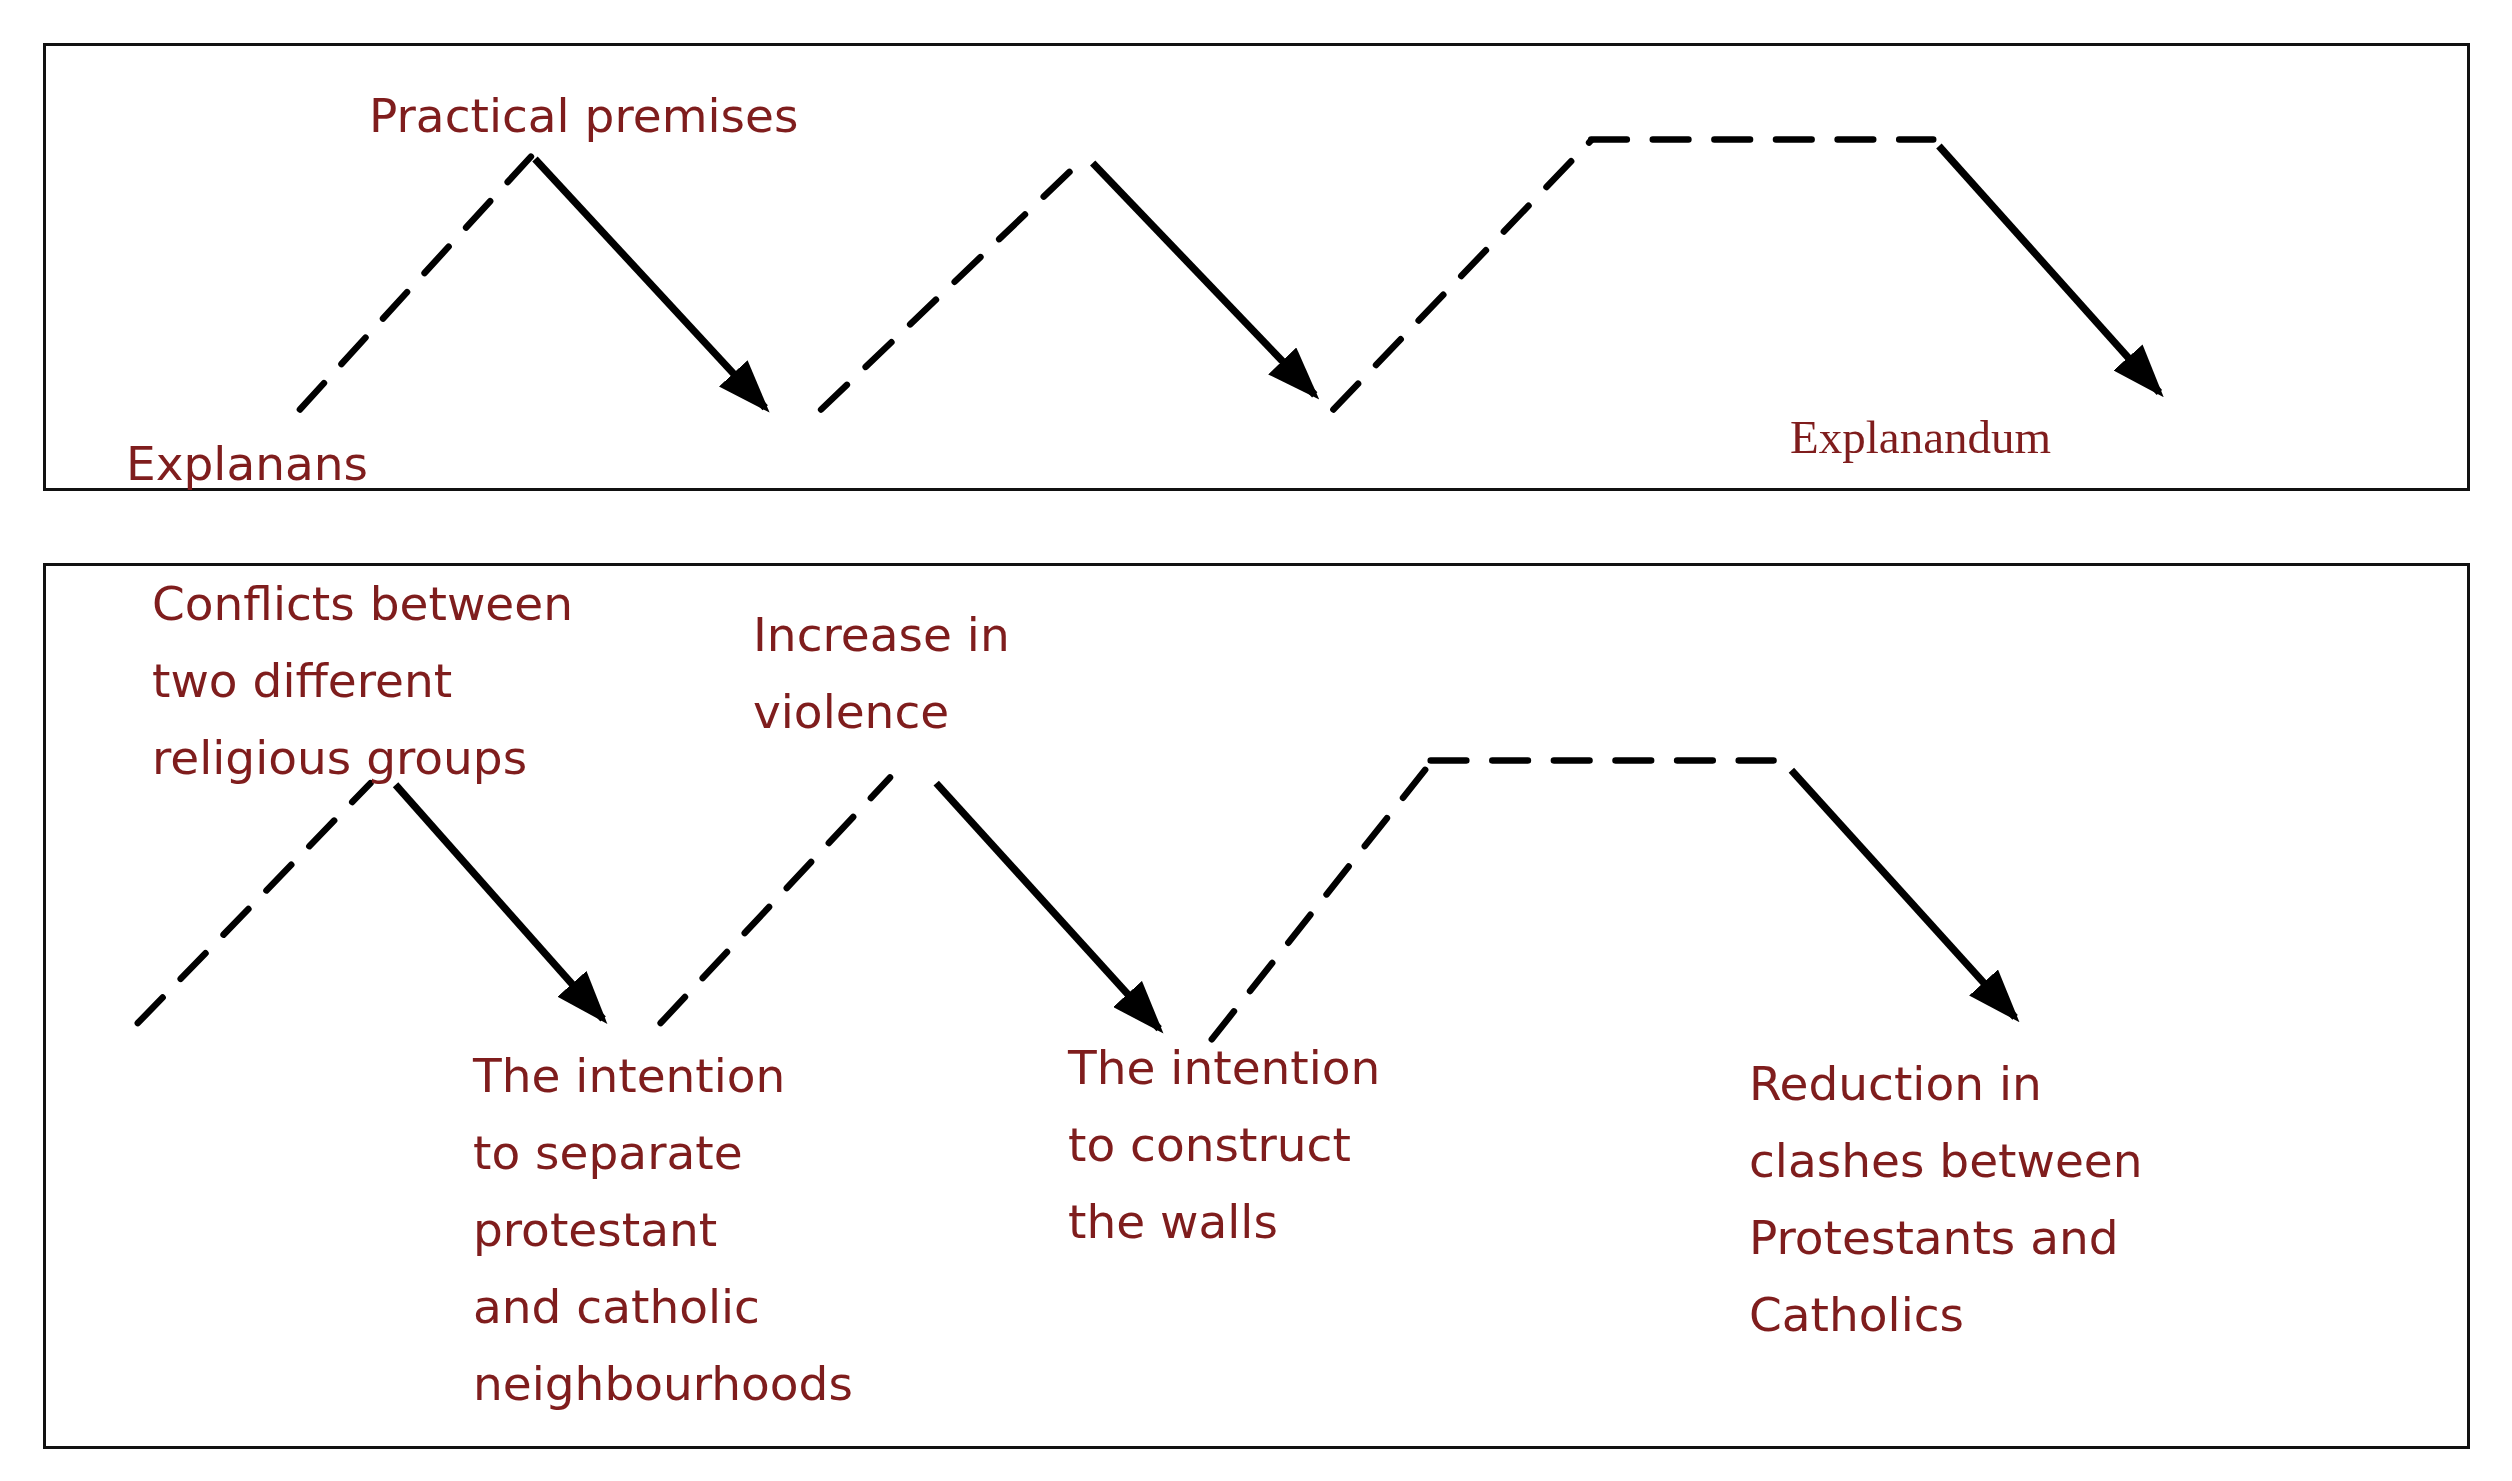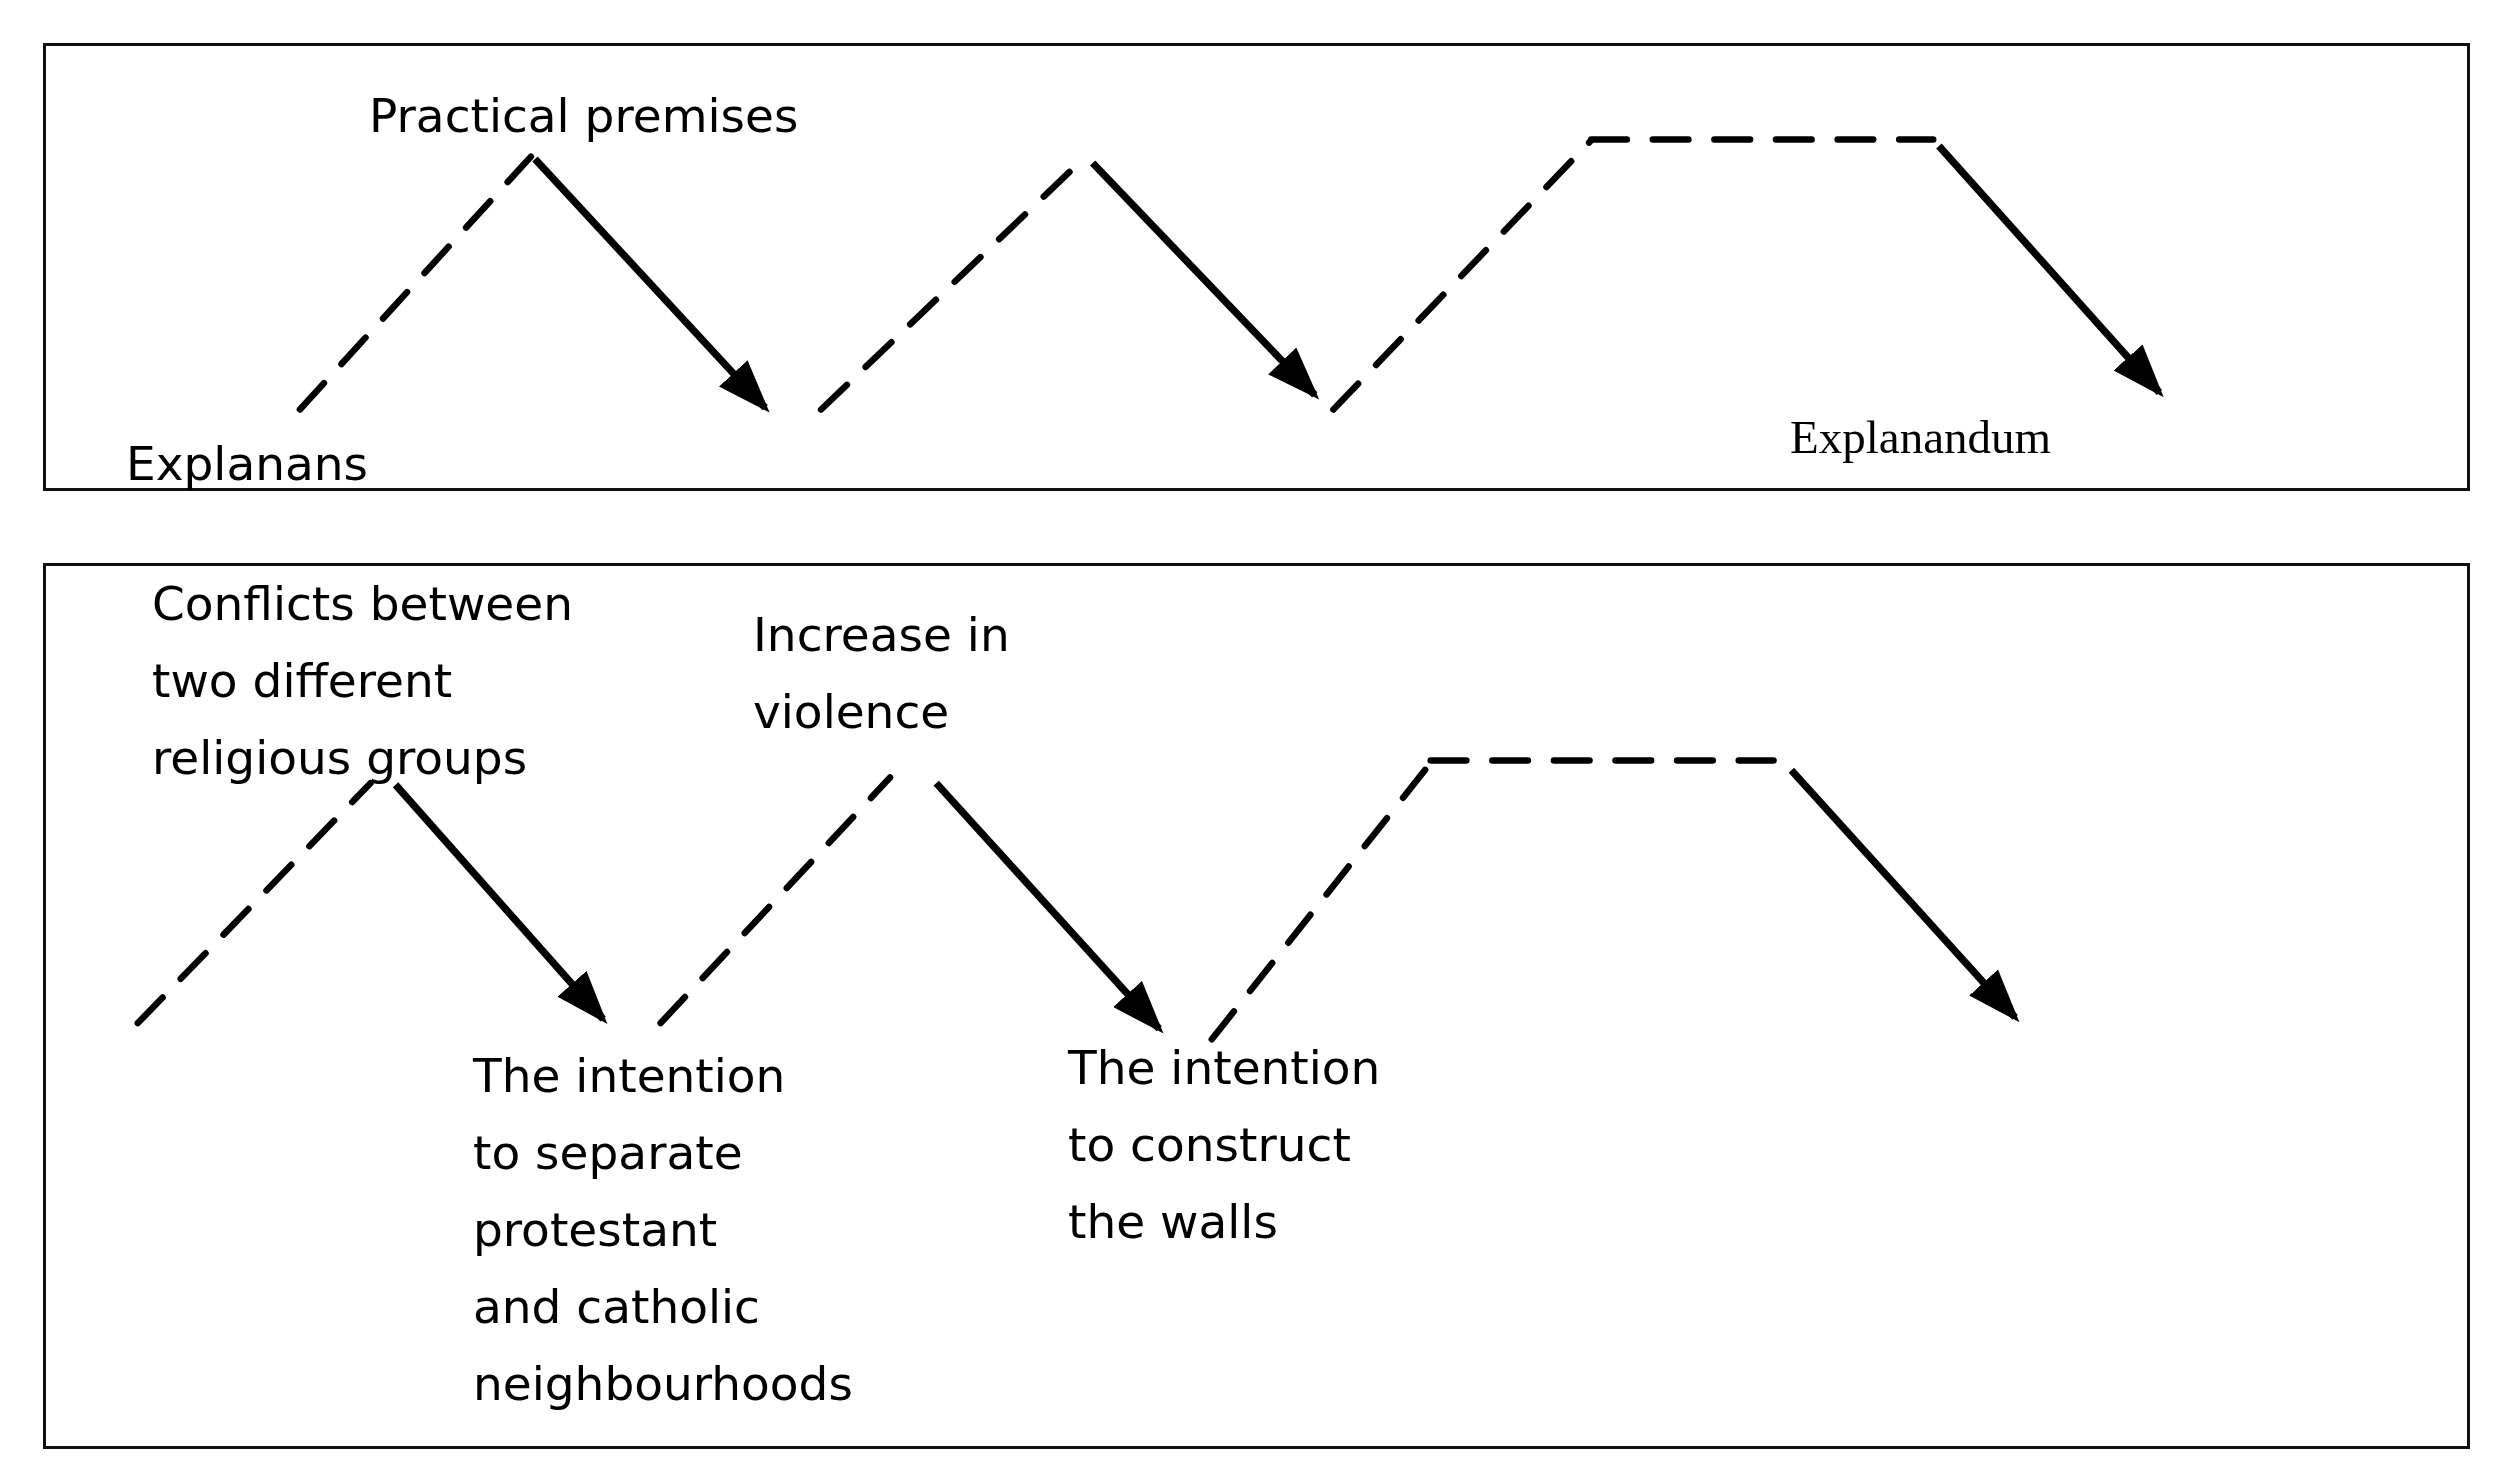--- a/index.html
+++ b/index.html
@@ -29,21 +29,21 @@
   .panel-lower {
     left: 43px; top: 563px;
     width: 2427px; height: 886px;
   }
   .label {
     position: absolute;
     white-space: pre-line;
     width: max-content;
     font-size: 47px;
     line-height: 77px;
-    color: #000000;
+    color: #7f1d1d;
     letter-spacing: 0px;
   }
   svg.art {
     position: absolute;
     left: 0; top: 0;
     width: 2512px;
     height: 1482px;
     pointer-events: none;
   }
   .dashed {
@@ -107,15 +107,19 @@
   <div class="label" style="left:753px;  top:596px;">Increase in
 violence</div>
   <div class="label" style="left:473px;  top:1037px;">The intention
 to separate
 protestant
 and catholic
 neighbourhoods</div>
   <div class="label" style="left:1068px; top:1029px;">The intention
 to construct
 the walls</div>
+  <div class="label" style="left:1749px; top:1045px;">Reduction in
+clashes between
+Protestants and
+Catholics</div>
 
 </div>
 
 
 </body></html>

